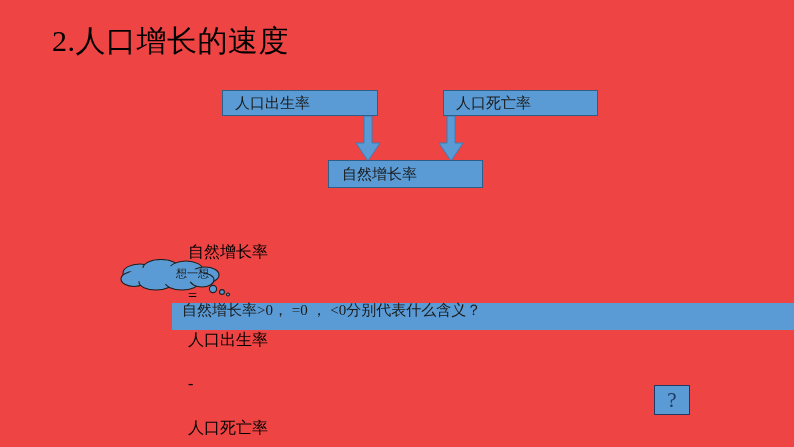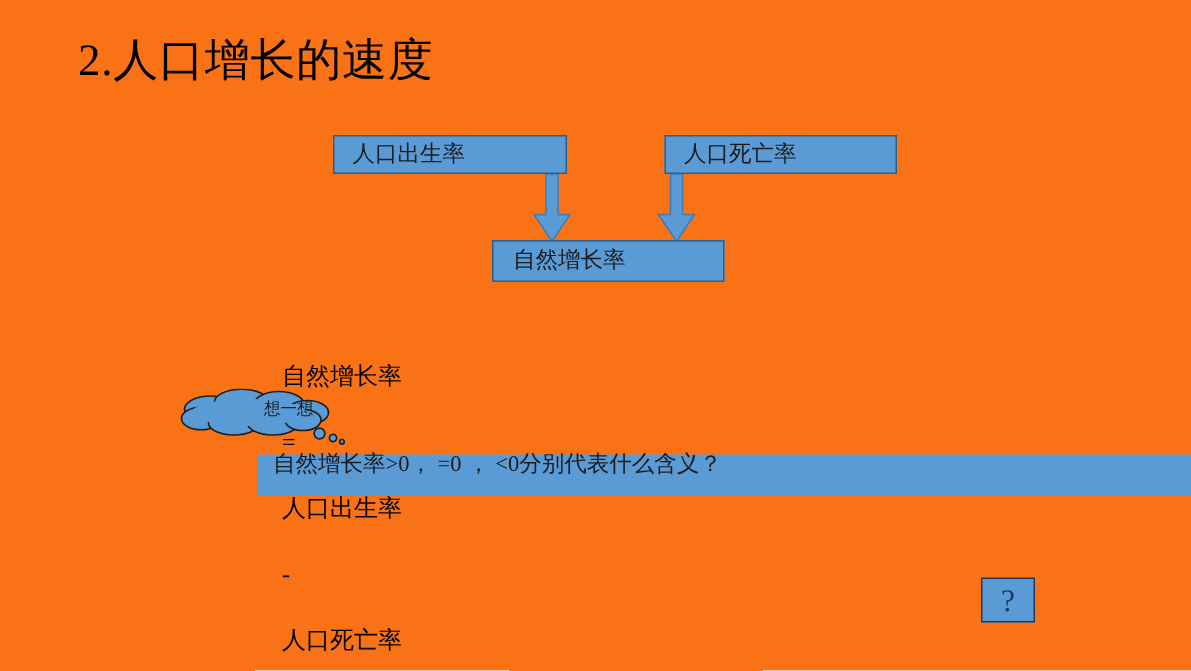--- a/index.html
+++ b/index.html
@@ -7,21 +7,21 @@
     padding: 0;
     background: #ffffff;
   }
   body {
     font-family: "Liberation Serif", "DejaVu Serif", serif;
   }
   #slide {
     position: relative;
     width: 794px;
     height: 447px;
-    background: #f97316;
+    background: #ef4444;
     overflow: hidden;
   }
 
   
   #slide-title {
     position: absolute;
     left: 52px;
     top: 22px;
     font-size: 30px;
     line-height: 38px;

